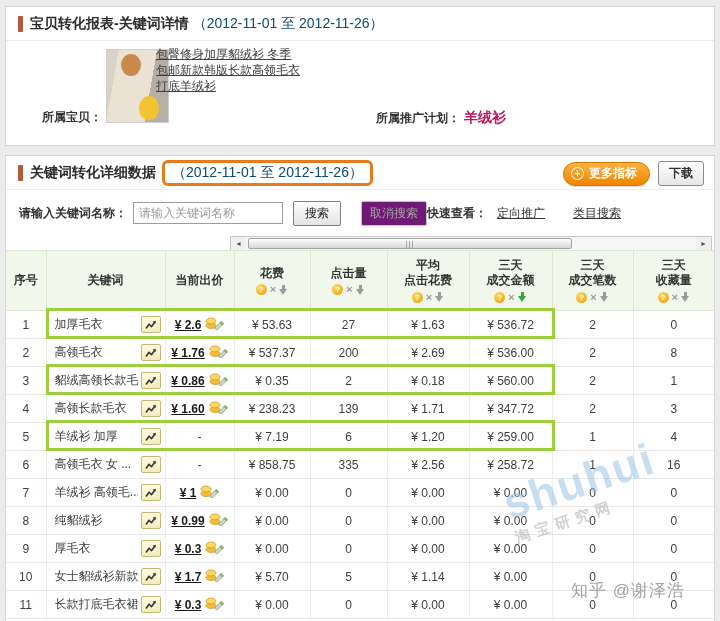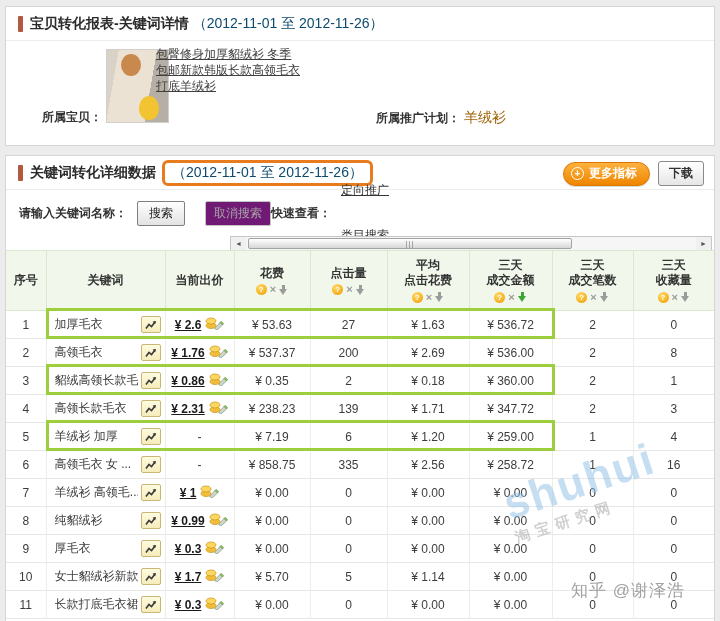--- a/index.html
+++ b/index.html
@@ -25,21 +25,21 @@
   .product-thumb { position:absolute; left:100px; top:8px; width:63px; height:74px; cursor:pointer;
     background:linear-gradient(100deg,#d9d2c6 0 16%,#ece2d4 16% 68%,#b6afa5 68%);
     border:1px solid #cfcfcf; overflow:hidden; }
   .product-thumb::before { content:''; position:absolute; left:14px; top:4px; width:20px; height:22px;
     border-radius:50%; background:#c9884c; }
   .product-thumb::after { content:''; position:absolute; left:32px; bottom:2px; width:20px; height:24px;
     border-radius:50% 50% 45% 45%; background:#f2c431; }
   .product-link { position:absolute; left:150px; top:5px; width:190px; line-height:16px;
     color:#404040; text-decoration:underline; cursor:pointer; }
   .plan { position:absolute; left:370px; top:68px; }
-  .plan-value { font-weight:normal; font-size:14px; color:#a16207; margin-left:4px; }
+  .plan-value { font-weight:bold; font-size:14px; color:#be185d; margin-left:4px; }
 
   
   .hdr-actions { position:absolute; right:10px; top:5px; display:flex; gap:8px; align-items:center; }
   .btn-more { display:flex; align-items:center; gap:5px; height:24px; padding:0 12px 0 7px;
     background:linear-gradient(#fdb23f,#ef8500); border:1px solid #d97700; border-radius:12px;
     color:#fff; font-weight:bold; font-size:12px; cursor:pointer; box-shadow:0 1px 1px rgba(0,0,0,.15); }
   .plus-ic { display:inline-flex; align-items:center; justify-content:center; width:13px; height:13px;
     border:1.5px solid #fff; border-radius:50%; font-size:10px; line-height:1; font-weight:bold; }
   .btn-download { height:25px; padding:0 10px; background:linear-gradient(#ffffff,#e6e6e6);
     border:1px solid #8a8a8a; border-radius:3px; font-size:12px; font-weight:bold; color:#333; cursor:pointer; }
@@ -48,21 +48,21 @@
   .search-row { position:absolute; left:0; top:36px; width:100%; height:42px;
     display:flex; align-items:center; padding-left:13px; }
   .kw-input { width:150px; height:22px; border:1px solid #9c9c9c; padding:0 5px; font-size:12px;
     color:#333; margin-left:6px; }
   .kw-input::placeholder { color:#999; }
   .btn-search { margin-left:10px; width:48px; height:25px; background:linear-gradient(#fefefe,#e3e3e3);
     border:1px solid #7f7f7f; border-radius:2px; font-size:12px; color:#222; cursor:pointer;text-align:center; }
   .btn-cancel { margin-left:20px; width:66px; height:25px; background:#701a75; border:1px solid #c3c3c3;
     border-radius:2px; font-size:12px; color:#a5a5a5; }
   .quick-label { font-weight:bold; }
-  .quick-links { display:flex; gap:28px; margin-left:10px;flex-direction:column; }
+  .quick-links { display:flex; gap:28px; margin-left:10px; }
   .quick-links a { color:#333; text-decoration:underline; cursor:pointer; }
 
   
   .hscroll { position:absolute; left:224px; top:80px; width:482px; height:15px;
     display:flex; align-items:stretch; border:1px solid #c6c6c6; background:#f3f3f3; }
   .hs-arrow { width:15px; display:flex; align-items:center; justify-content:center;
     font-size:7px; color:#555; background:#f0f0f0; cursor:pointer; }
   .hs-track { flex:1; position:relative; background:#f6f6f6; }
   .hs-thumb { position:absolute; left:2px; top:1px; height:11px; width:72%;
     background:linear-gradient(#ffffff,#d7d7d7); border:1px solid #a3a3a3; border-radius:2px;
@@ -144,20 +144,21 @@
         <button class="btn-more">
           <span class="plus-ic">+</span>
           <span>更多指标</span>
         </button>
         <button class="btn-download">下载</button>
       </div>
     </div>
 
     <div class="search-row">
       <span class="lbl">请输入关键词名称：</span>
+      <input class="kw-input" type="text" placeholder="请输入关键词名称" style="">
       <button class="btn-search">搜索</button>
       <button class="btn-cancel" disabled="">取消搜索</button>
       <span class="lbl quick-label">快速查看：</span>
       <span class="quick-links" id="quickLinks">
           <a>定向推广</a>
           <a>类目搜索</a>
         </span>
     </div>
 
     <div class="hscroll">
@@ -343,39 +344,39 @@
                   <span class="bid-icons"><svg width="21" height="14" viewBox="0 0 21 14">
                       <ellipse cx="8" cy="9.5" rx="5" ry="3" fill="#f2bd3a" stroke="#cf9a1e" stroke-width="0.8"></ellipse>
                       <ellipse cx="8" cy="5" rx="5" ry="3" fill="#fcd75f" stroke="#cf9a1e" stroke-width="0.8"></ellipse>
                       <path d="M11.5 12.5 L17 6.5 L19.5 9 L14 14 Z" fill="#cfd8c8" stroke="#8fa08a" stroke-width="0.8"></path>
                       <path d="M17 6.5 L18.2 5.2 L20.7 7.7 L19.5 9 Z" fill="#8fbf6a" stroke="#6f9f50" stroke-width="0.7"></path>
                     </svg></span>
                 </span></td>
               <td>¥ 0.35</td>
               <td>2</td>
               <td>¥ 0.18</td>
-              <td>¥ 360.00</td>
+              <td>¥ 560.00</td>
               <td>2</td>
               <td>1</td>
             </tr>
             <tr>
               <td>4</td>
               <td class="kw-cell">
                 <div class="kw-inner">
                   <span class="kw-text">高领长款毛衣</span>
                   <span class="chart-btn">
                     <svg width="12" height="10" viewBox="0 0 12 10">
                       <polyline points="1,8.5 4,4.5 6.5,6.5 10,2" fill="none" stroke="#3a3a3a" stroke-width="1.6"></polyline>
                       <path d="M11 1 l-3.4 0.6 2.6 2.6 z" fill="#3a3a3a"></path>
                     </svg>
                   </span>
                 </div>
               </td>
               <td><span class="bid-wrap">
-                  <a class="bid-link">¥ 2.31</a>
+                  <a class="bid-link">¥ 1.60</a>
                   <span class="bid-icons"><svg width="21" height="14" viewBox="0 0 21 14">
                       <ellipse cx="8" cy="9.5" rx="5" ry="3" fill="#f2bd3a" stroke="#cf9a1e" stroke-width="0.8"></ellipse>
                       <ellipse cx="8" cy="5" rx="5" ry="3" fill="#fcd75f" stroke="#cf9a1e" stroke-width="0.8"></ellipse>
                       <path d="M11.5 12.5 L17 6.5 L19.5 9 L14 14 Z" fill="#cfd8c8" stroke="#8fa08a" stroke-width="0.8"></path>
                       <path d="M17 6.5 L18.2 5.2 L20.7 7.7 L19.5 9 Z" fill="#8fbf6a" stroke="#6f9f50" stroke-width="0.7"></path>
                     </svg></span>
                 </span></td>
               <td>¥ 238.23</td>
               <td>139</td>
               <td>¥ 1.71</td>

